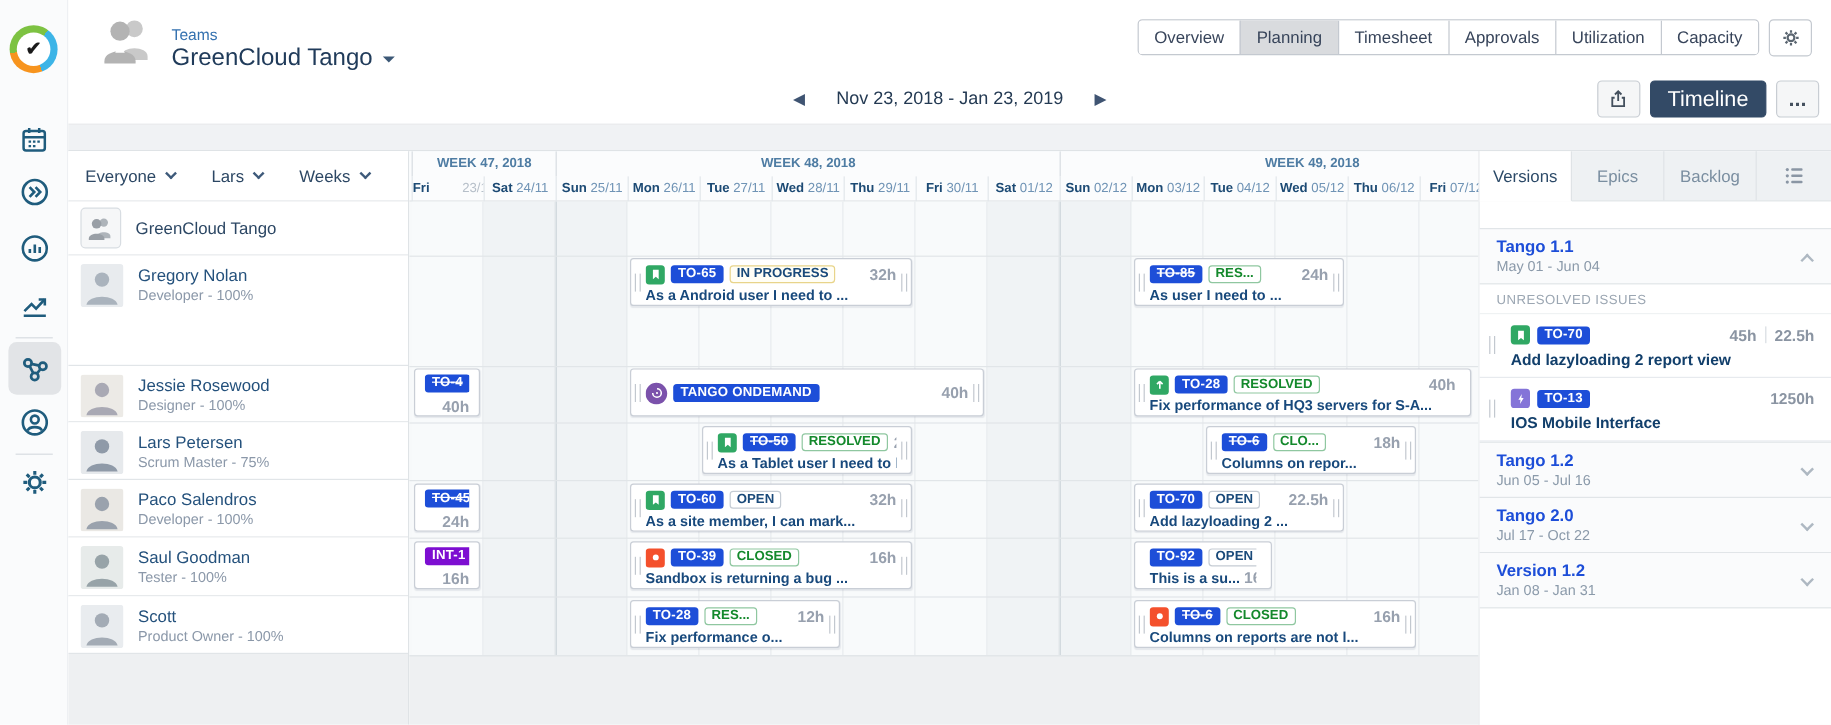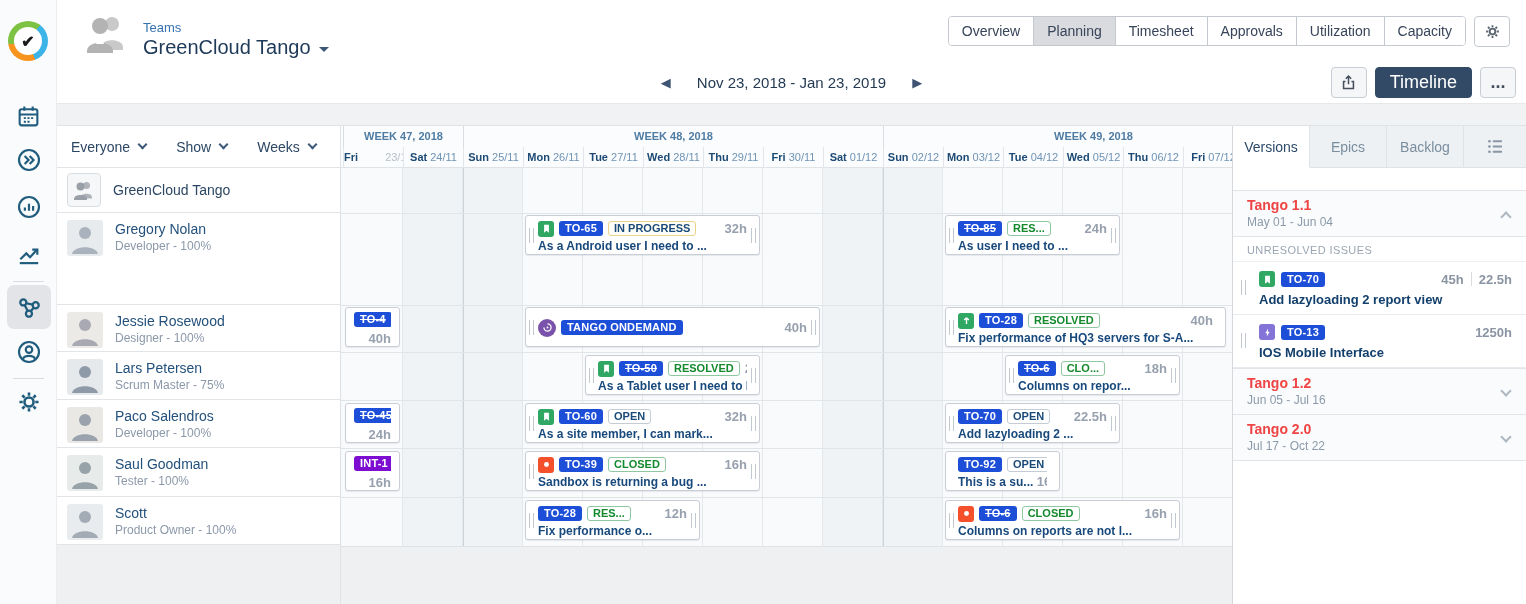--- a/index.html
+++ b/index.html
@@ -113,21 +113,21 @@
   .panel { width:294px; flex:none; background:#fff; border-left:1px solid #d5d9de; display:flex; flex-direction:column; }
   .ptabs { height:42px; background:#eef1f3; border-bottom:1px solid #dfe3e6; display:flex; flex:none; }
   .ptab { flex:1; display:flex; align-items:center; justify-content:center; font-size:14px; color:#7a8ea0;
     border-right:1px solid #dfe3e6; cursor:pointer; }
   .ptab.on { background:#fff; color:#2c4a68; border-bottom:1px solid #fff; margin-bottom:-1px; }
   .ptab.iconcell { flex:0 0 62px; border-right:none; color:#8a96a4; }
   .pbody { flex:1; background:#fff; }
   .pgap { height:22px; }
   .vsec { border-top:1px solid #e1e5e8; border-bottom:1px solid #e1e5e8; background:#fafbfc; padding:5px 14px 6px; position:relative; cursor:pointer; }
   .vsec + .vsec { border-top:none; }
-  .vtitle { font-size:14px; font-weight:bold; color:#ef4444; line-height:18px; }
+  .vtitle { font-size:14px; font-weight:bold; color:#1d4ed8; line-height:18px; }
   .vdates { font-size:12px; color:#8b9aaa; line-height:16px; }
   .vchev { position:absolute; right:16px; top:18px; width:8px; height:8px; border-right:2px solid #aeb8c2; border-bottom:2px solid #aeb8c2; }
   .vchev.down { transform:rotate(45deg); }
   .vchev.up { transform:rotate(-135deg); top:22px; }
   .grouplabel { font-size:11px; color:#9ba6b2; letter-spacing:.4px; padding:7px 14px 5px; border-bottom:1px solid #eceff1; background:#fff; }
   .pissue { position:relative; border-bottom:1px solid #e7eaee; background:#fff; padding:7px 14px 7px 26px; cursor:grab; }
   .pissue .drag { left:8px; top:18px; }
   .pirow { display:flex; align-items:center; gap:6px; height:20px; }
   .pihours { margin-left:auto; display:flex; align-items:center; gap:7px; font-size:13px; font-weight:bold; color:#8a94a2; }
   .pidiv { width:1px; height:14px; background:#d8dce1; }
@@ -254,21 +254,21 @@
 
     <div class="content">
 
       <div class="leftcol">
         <div class="filterrow">
           <span class="filter">
               <span>Everyone</span>
               <span class="chev"></span>
             </span>
           <span class="filter">
-              <span>Show</span>
+              <span>Lars</span>
               <span class="chev"></span>
             </span>
           <span class="filter">
               <span>Weeks</span>
               <span class="chev"></span>
             </span>
         </div>
         <div class="teamrow">
           <span class="teamicon">
             <svg width="24" height="21" viewBox="0 0 48 42">
@@ -652,18 +652,23 @@
           <div class="vsec">
             <div class="vtitle">Tango 1.2</div>
             <div class="vdates">Jun 05 - Jul 16</div>
             <span class="vchev down"></span>
           </div>
           <div class="vsec">
             <div class="vtitle">Tango 2.0</div>
             <div class="vdates">Jul 17 - Oct 22</div>
             <span class="vchev down"></span>
           </div>
+          <div class="vsec">
+            <div class="vtitle">Version 1.2</div>
+            <div class="vdates">Jan 08 - Jan 31</div>
+            <span class="vchev down"></span>
+          </div>
         </div>
       </div>
 
     </div>
   </div>
 </div>
 
 </body></html>

